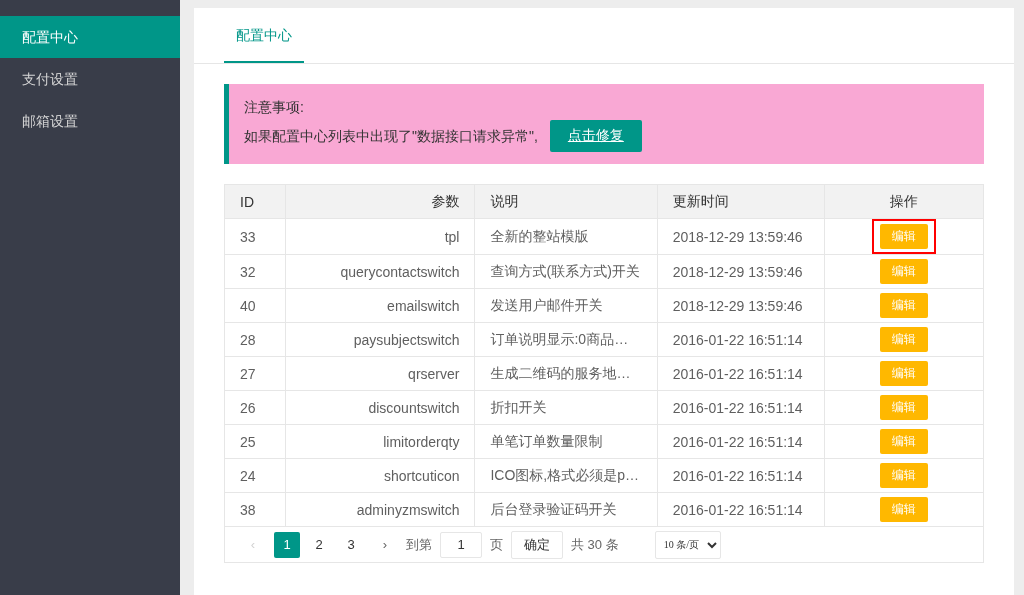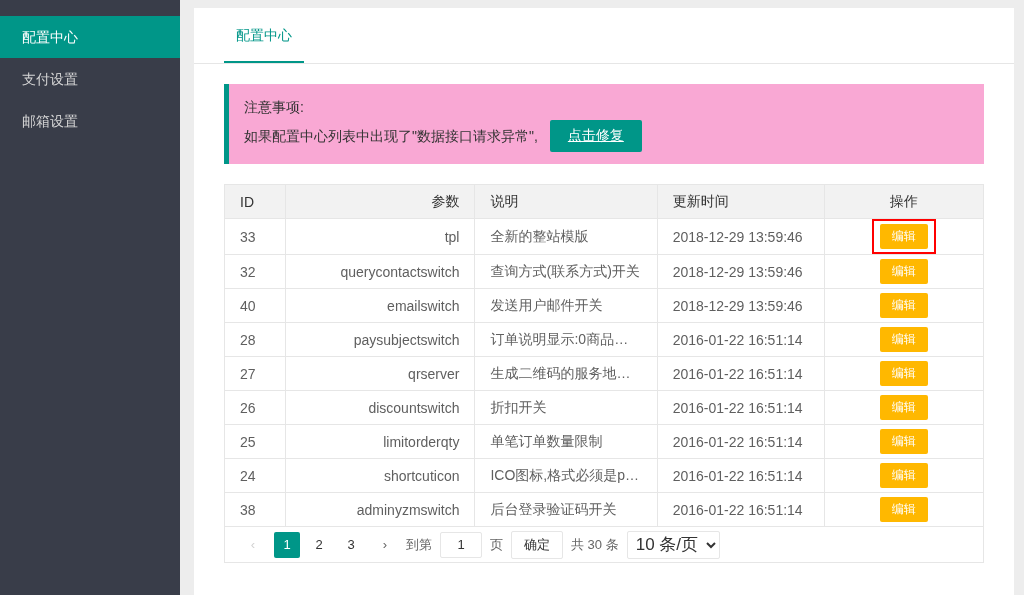--- a/index.html
+++ b/index.html
@@ -120,22 +120,22 @@
     text-align:center; font-size:13px; color:#333;
     font-family:inherit; outline:none;
   }
   .confirm-btn {
     height:28px; padding:0 12px;
     background:#fff; border:1px solid #e6e6e6; border-radius:2px;
     font-size:13px; color:#333; font-family:Liberation Serif, serif; cursor:pointer;
   }
   .size-select {
     height:28px; border:1px solid #e6e6e6; border-radius:2px;
-    background:#fff; font-size:17px; color:#333;
-    font-family:Liberation Sans, sans-serif; padding:0 4px; cursor:pointer;
+    background:#fff; font-size:10px; color:#333;
+    font-family:Liberation Serif, serif; padding:0 4px; cursor:pointer;margin-left:28px;
   }
 </style>
 </head>
 <body>
 
 <aside class="sidebar">
   <nav>
     <div class="side-item active">
       <span>配置中心</span>
     </div>

